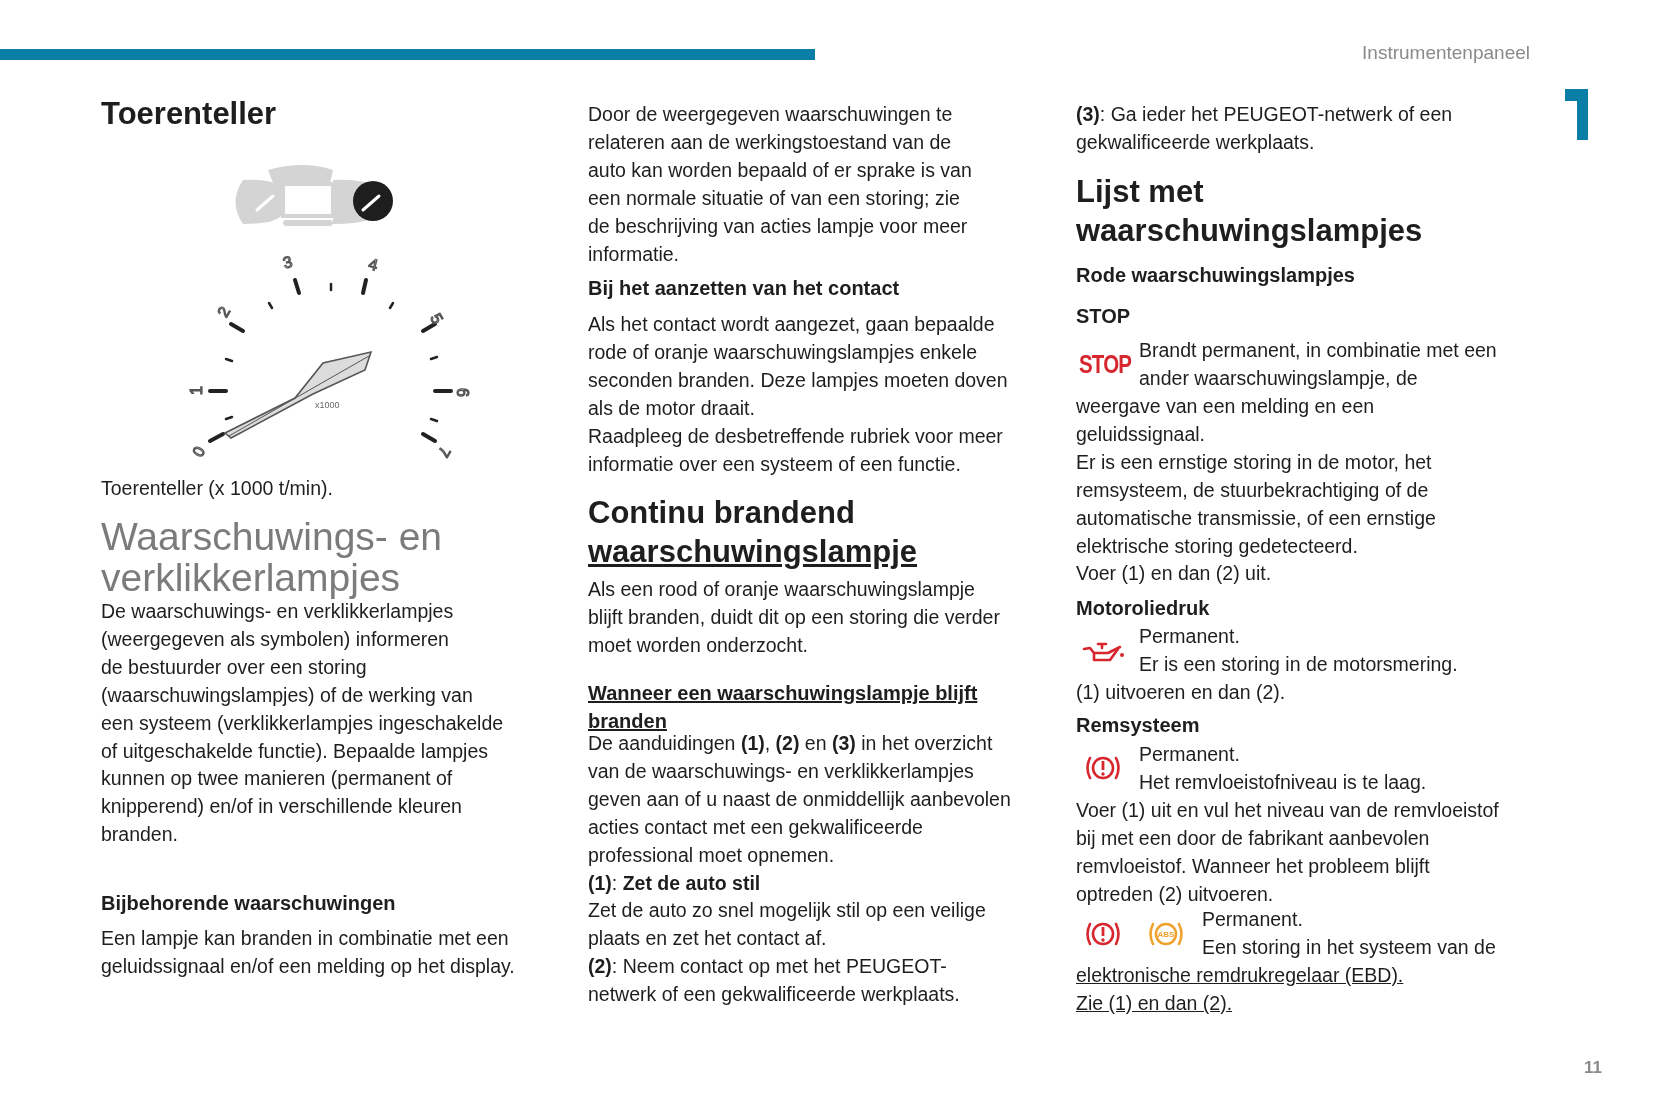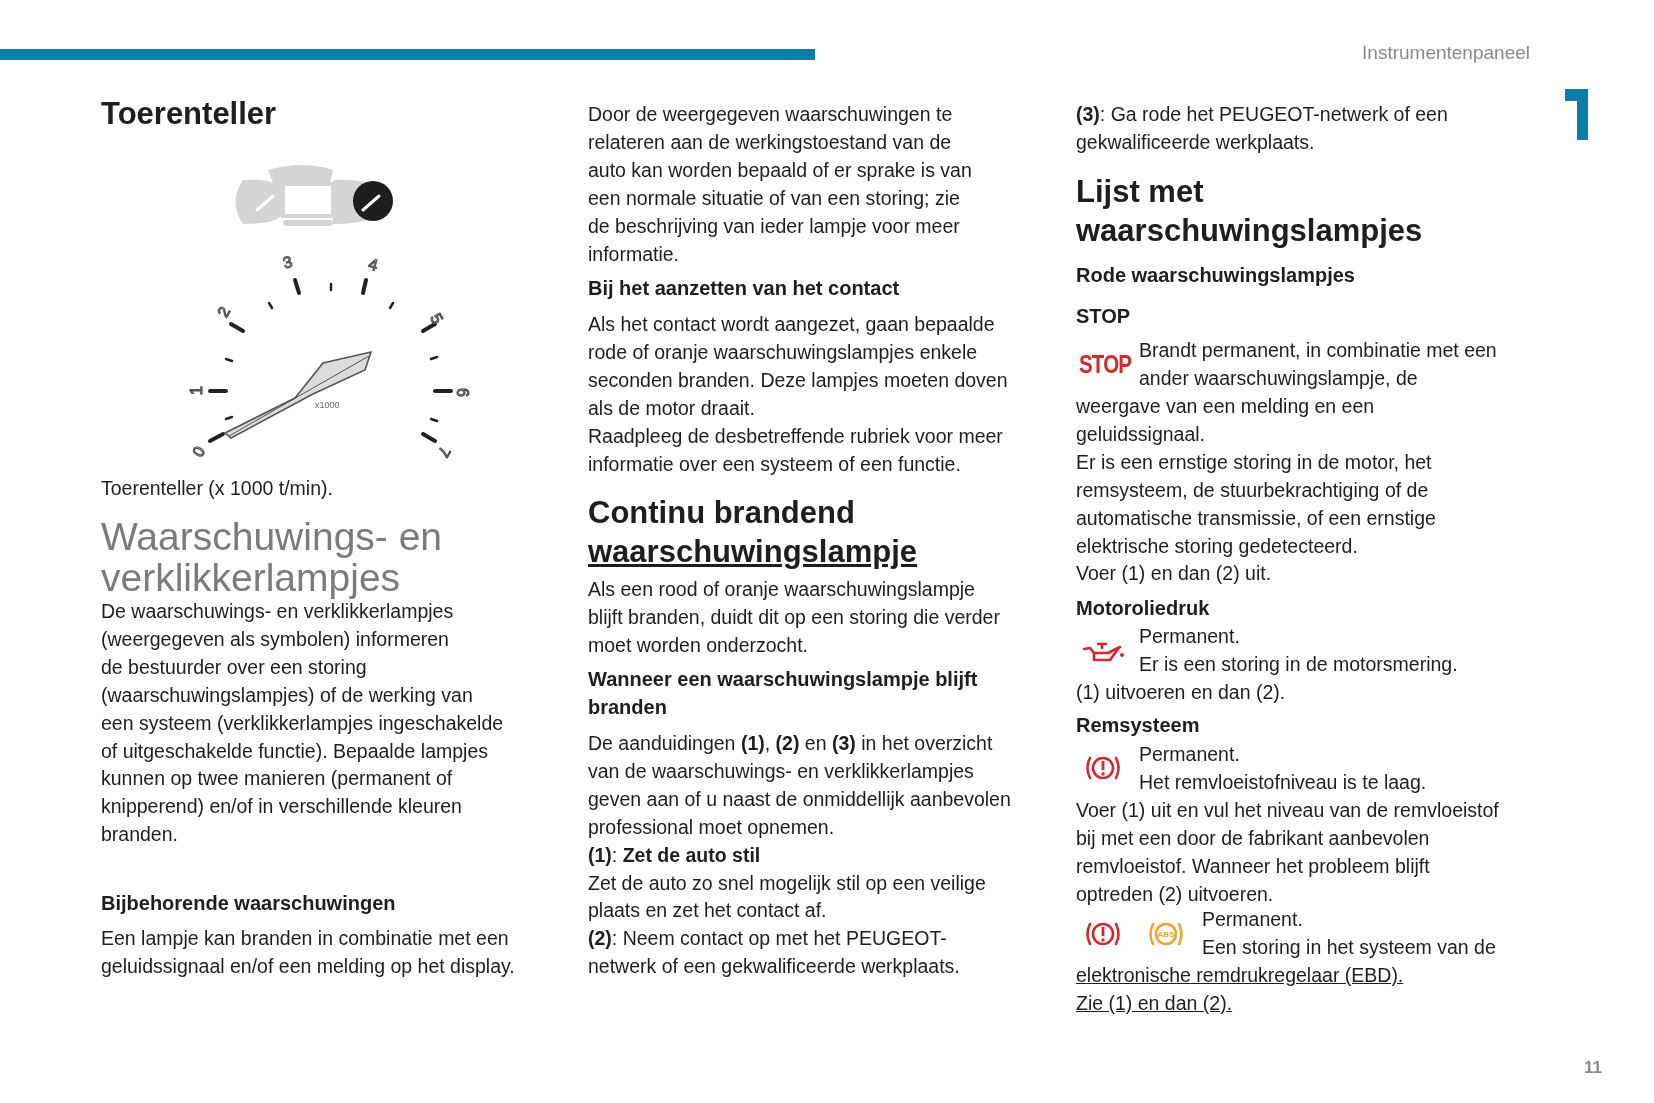--- a/index.html
+++ b/index.html
@@ -104,21 +104,21 @@
     <span class="line">geluidssignaal en/of een melding op het display.</span>
   </div>
 </div>
 
 <div class="col c2">
   <div class="t" style="top:101px;">
     <span class="line">Door de weergegeven waarschuwingen te</span>
     <span class="line">relateren aan de werkingstoestand van de</span>
     <span class="line">auto kan worden bepaald of er sprake is van</span>
     <span class="line">een normale situatie of van een storing; zie</span>
-    <span class="line">de beschrijving van ieder lampje voor meer</span>
+    <span class="line">de beschrijving van acties lampje voor meer</span>
     <span class="line">informatie.</span>
   </div>
 
   <div class="sub" style="top:275px;">Bij het aanzetten van het contact</div>
   <div class="t" style="top:311px;">
     <span class="line">Als het contact wordt aangezet, gaan bepaalde</span>
     <span class="line">rode of oranje waarschuwingslampjes enkele</span>
     <span class="line">seconden branden. Deze lampjes moeten doven</span>
     <span class="line">als de motor draait.</span>
     <span class="line">Raadpleeg de desbetreffende rubriek voor meer</span>
@@ -127,41 +127,42 @@
 
   <div class="h1" style="top:494px;">Continu brandend</div>
   <div class="h1" style="top:533px;text-decoration:underline;">waarschuwingslampje</div>
 
   <div class="t" style="top:576px;">
     <span class="line">Als een rood of oranje waarschuwingslampje</span>
     <span class="line">blijft branden, duidt dit op een storing die verder</span>
     <span class="line">moet worden onderzocht.</span>
   </div>
 
-  <div class="sub" style="top:666px;">
+  <div class="sub" style="top:680px;text-decoration:underline;">
     <span class="line">Wanneer een waarschuwingslampje blijft</span>
     <span class="line">branden</span>
   </div>
 
   <div class="t" style="top:730px;">
     <span class="line"><span>De aanduidingen </span><b>(1)</b><span>, </span><b>(2)</b><span> en </span><b>(3)</b><span> in het overzicht</span></span>
     <span class="line">van de waarschuwings- en verklikkerlampjes</span>
     <span class="line">geven aan of u naast de onmiddellijk aanbevolen</span>
+    <span class="line">acties contact met een gekwalificeerde</span>
     <span class="line">professional moet opnemen.</span>
     <span class="line"><b>(1)</b><span>: </span><b>Zet de auto stil</b></span>
     <span class="line">Zet de auto zo snel mogelijk stil op een veilige</span>
     <span class="line">plaats en zet het contact af.</span>
     <span class="line"><b>(2)</b><span>: Neem contact op met het PEUGEOT-</span></span>
     <span class="line">netwerk of een gekwalificeerde werkplaats.</span>
   </div>
 </div>
 
 <div class="col c3">
   <div class="t" style="top:101px;">
-    <span class="line"><b>(3)</b><span>: Ga rode het PEUGEOT-netwerk of een</span></span>
+    <span class="line"><b>(3)</b><span>: Ga ieder het PEUGEOT-netwerk of een</span></span>
     <span class="line">gekwalificeerde werkplaats.</span>
   </div>
 
   <div class="h1" style="top:173px;">Lijst met</div>
   <div class="h1" style="top:212px;">waarschuwingslampjes</div>
 
   <div class="sub" style="top:262px;">Rode waarschuwingslampjes</div>
 
   <div class="sub" style="top:303px;">STOP</div>
   <div class="icon" style="left:3px; top:350px; font-family:'Liberation Sans',sans-serif; font-weight:bold; font-size:25px; color:#d7262e; transform:scaleX(0.82); transform-origin:left; letter-spacing:-1px;">STOP</div>

